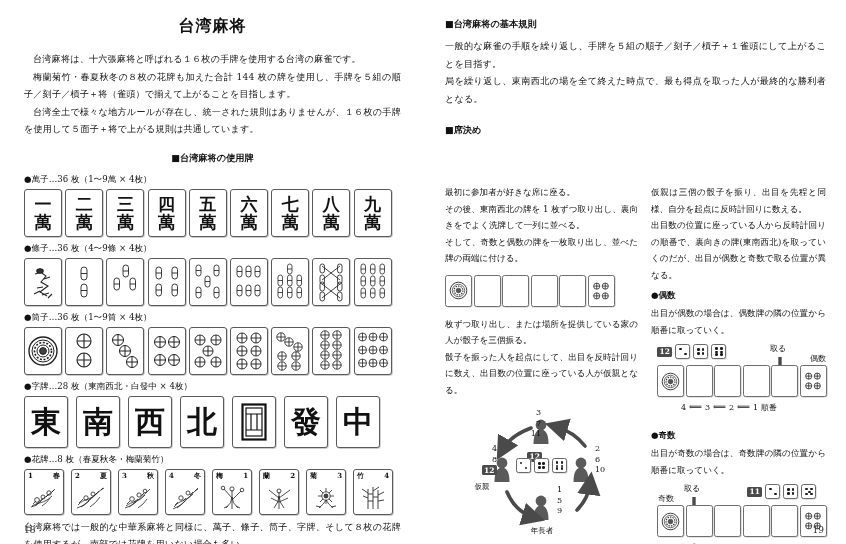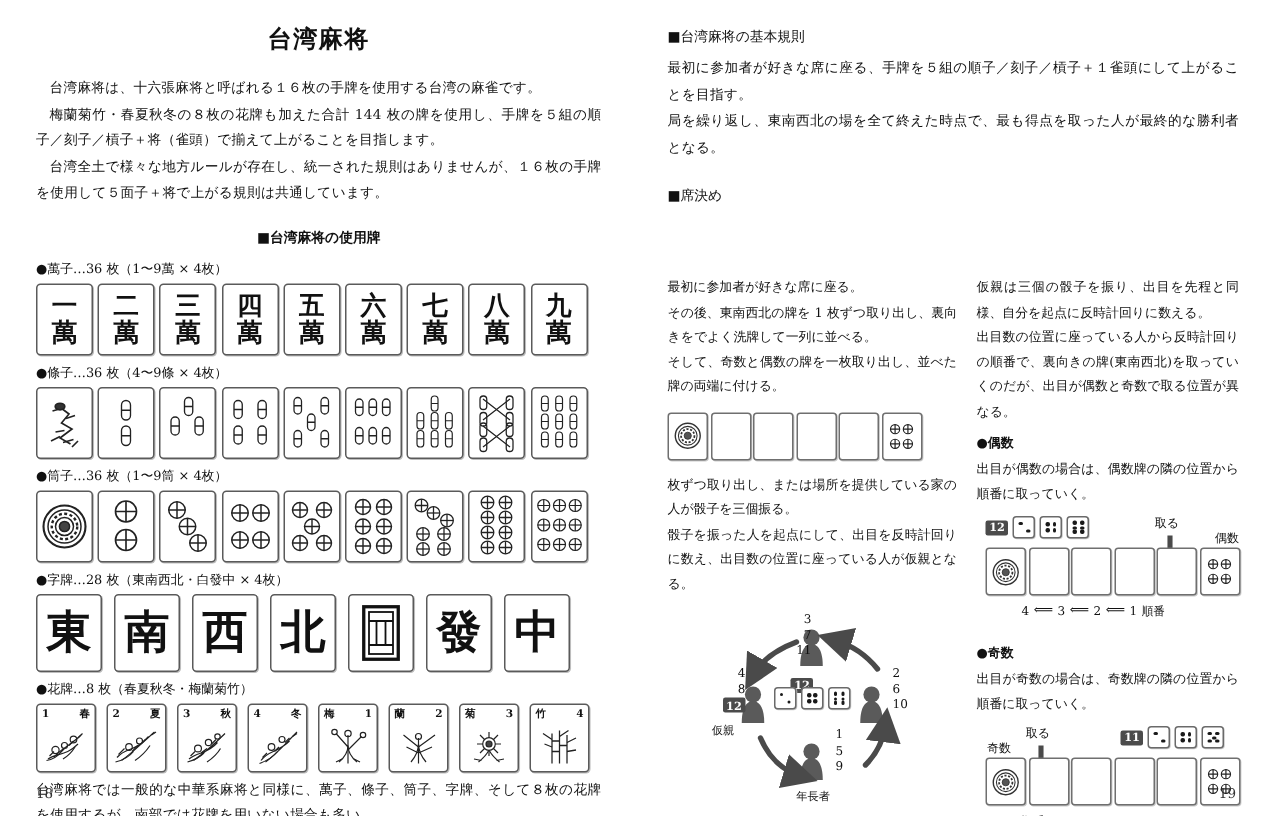--- a/index.html
+++ b/index.html
@@ -20,21 +20,21 @@
   }
   p.body{
     font-size:9.1px;line-height:17.5px;margin:0;
     text-align:justify;letter-spacing:.2px;
   }
   p.body.indent{text-indent:9px;}
   .sec-head{
     font-size:9.2px;font-weight:bold;text-align:center;margin:13px 0 9px 0;
   }
   .sec-head-l{
-    font-size:9.2px;font-weight:normal;margin:0 0 7px 0;
+    font-size:9.2px;font-weight:bold;margin:0 0 7px 0;
   }
   .bullet{
     font-size:8.6px;margin:6px 0 3px 0;font-weight:normal;
   }
 
   
   .tilerow{display:flex;gap:3.2px;margin:0 0 2px 0;}
   .tile{
     width:38px;height:48px;border:1px solid #5a5a5a;border-radius:3px;
     background:#fff;box-sizing:border-box;position:relative;
@@ -662,21 +662,21 @@
     </div>
 
     <p class="body" style="margin-top:4px;">台湾麻将では一般的な中華系麻将と同様に、萬子、條子、筒子、字牌、そして８枚の花牌を使用するが、南部では花牌を用いない場合も多い。</p>
 
     <div class="pagenum pn-left">18</div>
   </div>
 
   <div class="page page-right">
 
     <div class="sec-head-l" style="margin-top:8px;">■台湾麻将の基本規則</div>
-    <p class="body">最初に参加者が好きな席に座る、手牌を５組の順子／刻子／槓子＋１雀頭にして上がることを目指す。</p>
+    <p class="body">一般的な麻雀の手順を繰り返し、手牌を５組の順子／刻子／槓子＋１雀頭にして上がることを目指す。</p>
     <p class="body">局を繰り返し、東南西北の場を全て終えた時点で、最も得点を取った人が最終的な勝利者となる。</p>
 
     <div class="sec-head-l" style="margin-top:16px;">■席決め</div>
 
     <div class="cols">
 
       <div class="col">
         <p class="col-body">最初に参加者が好きな席に座る。</p>
         <p class="col-body">その後、東南西北の牌を 1 枚ずつ取り出し、裏向きをでよく洗牌して一列に並べる。</p>
         <p class="col-body">そして、奇数と偶数の牌を一枚取り出し、並べた牌の両端に付ける。</p>

